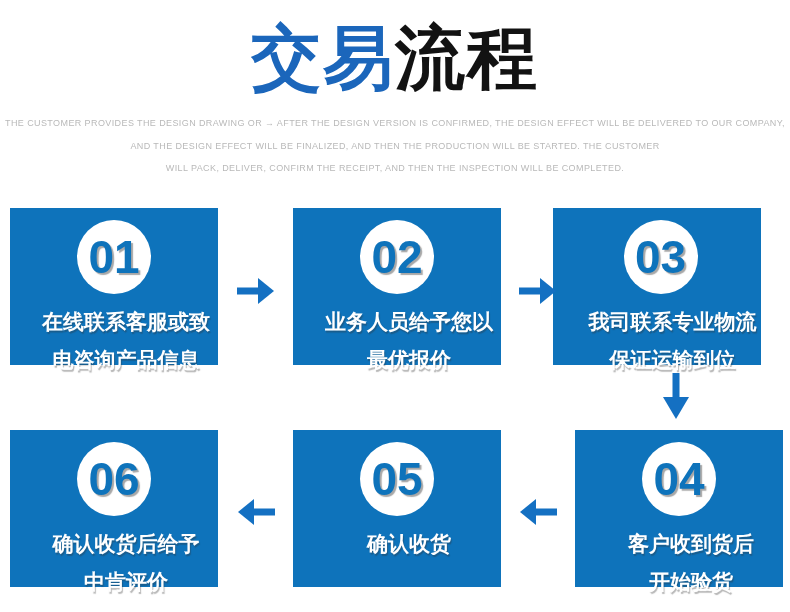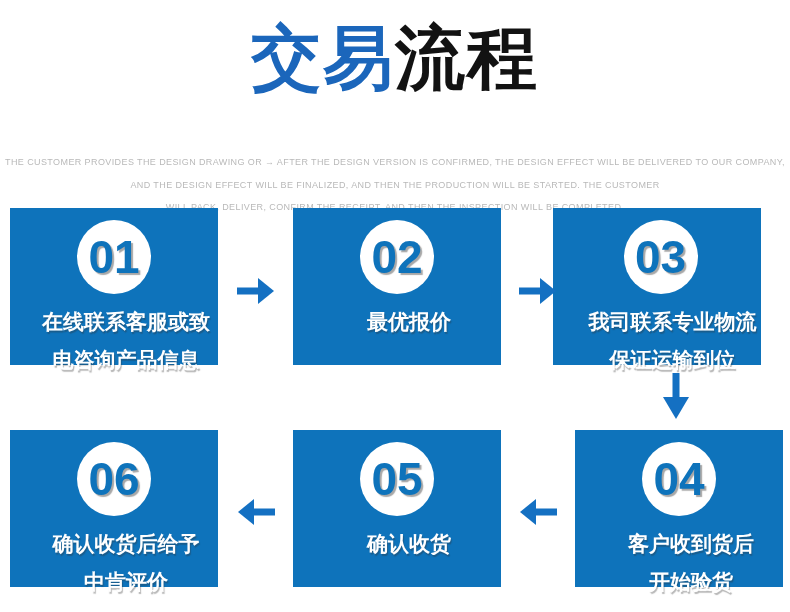--- a/index.html
+++ b/index.html
@@ -37,21 +37,20 @@
   .subtitle{
     position:absolute;
     top:112px;
     left:0;
     width:790px;
     text-align:center;
     color:var(--subtitle_gray);
     font-size:9px;
     line-height:22.5px;
     letter-spacing:0.4px;
-    margin-top:39px;
   }
   .step{
     position:absolute;
     width:208px;
     height:157px;
     background:var(--box_blue);
     display:flex;
     flex-direction:column;
     align-items:center;
   }
@@ -121,20 +120,21 @@
       <div>在线联系客服或致</div>
       <div>电咨询产品信息</div>
     </div>
   </div>
 
   <div class="step pos-2">
     <div class="circle">
       <span class="num">02</span>
     </div>
     <div class="lines">
+      <div>业务人员给予您以</div>
       <div>最优报价</div>
     </div>
   </div>
 
   <div class="step pos-3">
     <div class="circle">
       <span class="num">03</span>
     </div>
     <div class="lines">
       <div>我司联系专业物流</div>

